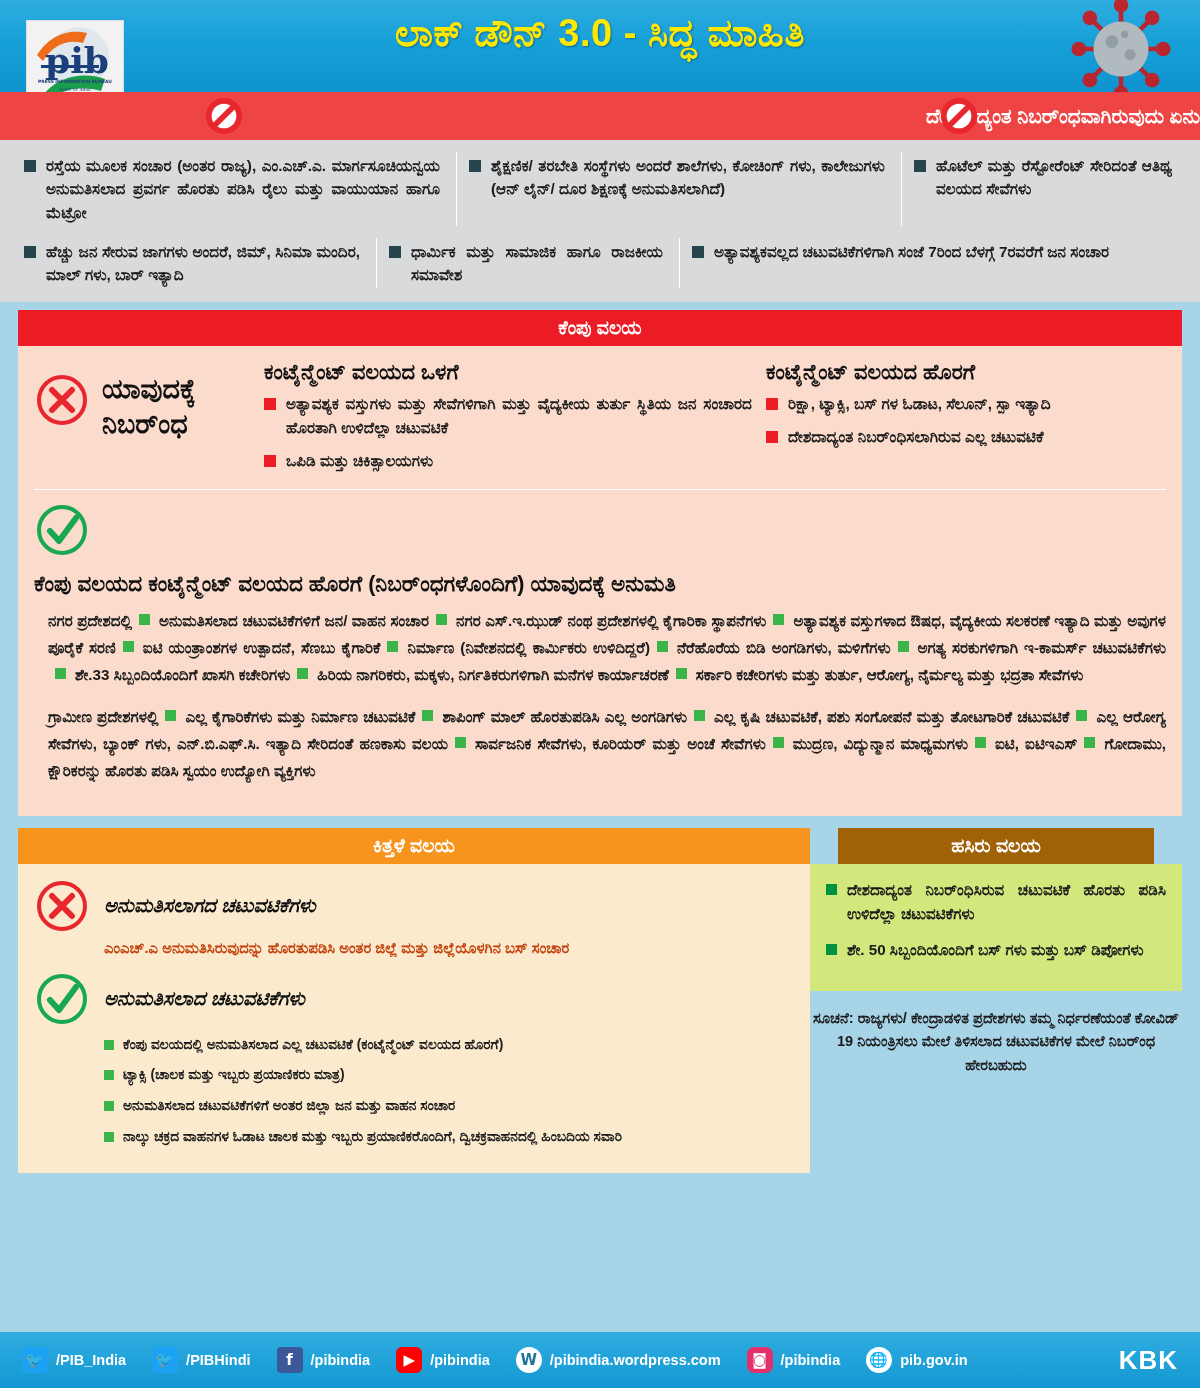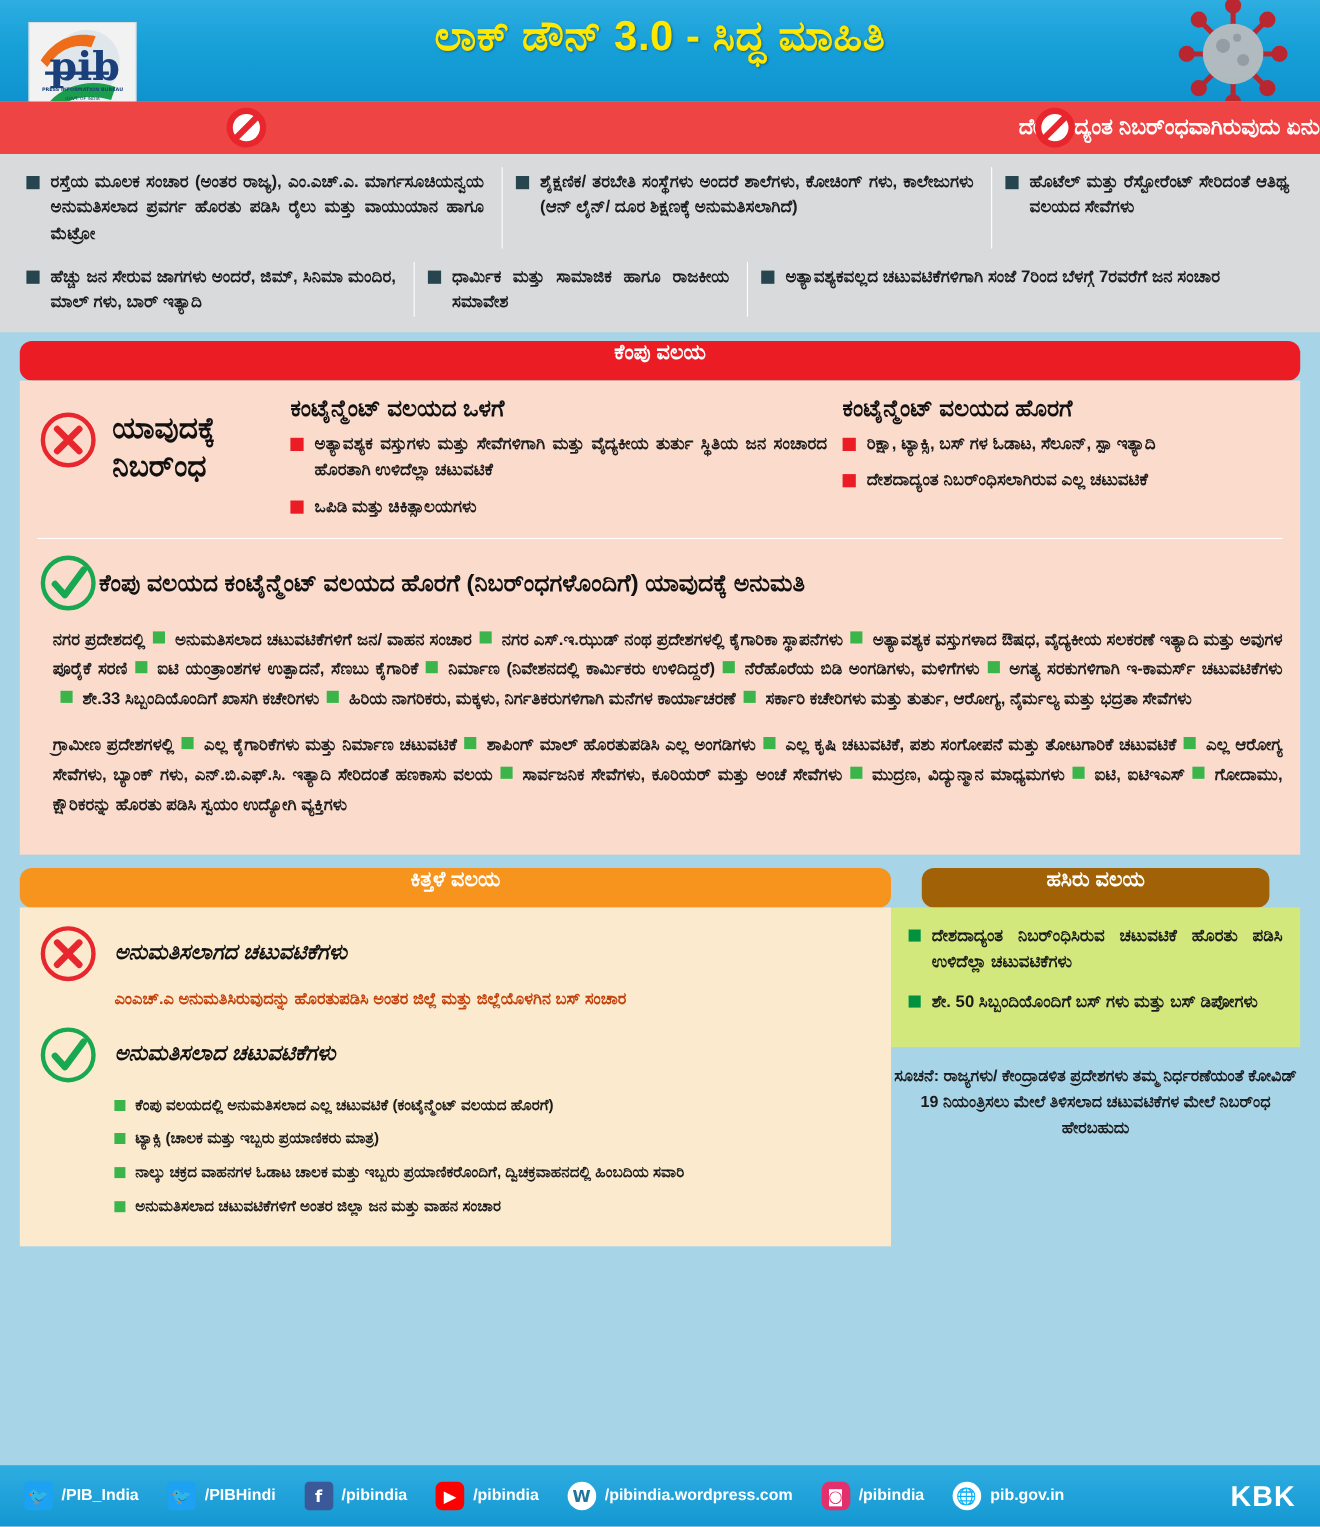--- a/index.html
+++ b/index.html
@@ -77,22 +77,22 @@
   }
   .nw-cell .sq {
     flex: 0 0 auto; width: 12px; height: 12px;
     background: #26454e; margin-top: 6px;
   }
   .nw-cell .txt { text-align: justify; }
   .vsep { width: 1px; background: #ffffff; margin: 2px 6px; flex: 0 0 1px; }
 
   
   .zone-bar {
-    height: 36px; display: flex; align-items: flex-start; justify-content: center;
-    color: #fff; font-size: 19px; font-weight: bold; border-radius: 11px;
+    height: 36px; display: flex; align-items: center; justify-content: center;
+    color: #fff; font-size: 19px; font-weight: bold;
   }
   .zone-bar.red { background: #ec1c24; }
   .zone-bar.orange { background: #f7941e; }
   .zone-bar.green { background: #a16207; }
 
   .red-section { margin: 8px 18px 0 18px; }
   .red-body { background: #fadbcc; padding: 14px 16px 18px 16px; }
 
   
   .restricted { display: flex; align-items: flex-start; }
@@ -115,21 +115,21 @@
     display: flex; gap: 10px;
     font-size: 15.3px; font-weight: bold; line-height: 1.55; color: #1b1b1b;
     margin-bottom: 9px;
   }
   ul.rl li .sq { flex: 0 0 auto; width: 12px; height: 12px; background: #ec1c24; margin-top: 6px; }
   ul.rl li .txt { text-align: justify; }
 
   .divider { height: 1px; background: #ffffff; margin: 8px 0 12px 0; }
 
   
-  .allowed-head { display: flex; align-items: center; margin-bottom: 10px; }
+  .allowed-head { display: flex; gap: 14px; margin-bottom: 10px; flex-direction: column; }
   .allowed-head .title { font-size: 21.5px; font-weight: bold; color: #111; }
   .allowed-body { padding-left: 14px; }
   .para {
     font-size: 15.2px; font-weight: bold; line-height: 1.78; color: #1b1b1b;
     text-align: justify; margin-bottom: 14px;
   }
   .para .gsq {
     display: inline-block; width: 11px; height: 11px;
     background: #3bb54a; margin: 0 9px 0 7px; vertical-align: 1px;
   }
@@ -378,25 +378,25 @@
           <li>
               <span class="sq"></span>
               <span>ಕೆಂಪು ವಲಯದಲ್ಲಿ ಅನುಮತಿಸಲಾದ ಎಲ್ಲ ಚಟುವಟಿಕೆ (ಕಂಟೈನ್ಮೆಂಟ್ ವಲಯದ ಹೊರಗೆ)</span>
             </li>
           <li>
               <span class="sq"></span>
               <span>ಟ್ಯಾಕ್ಸಿ (ಚಾಲಕ ಮತ್ತು ಇಬ್ಬರು ಪ್ರಯಾಣಿಕರು ಮಾತ್ರ)</span>
             </li>
           <li>
               <span class="sq"></span>
+              <span>ಅನುಮತಿಸಲಾದ ಚಟುವಟಿಕೆಗಳಿಗೆ ಅಂತರ ಜಿಲ್ಲಾ ಜನ ಮತ್ತು ವಾಹನ ಸಂಚಾರ</span>
+            </li>
+          <li>
+              <span class="sq"></span>
               <span>ನಾಲ್ಕು ಚಕ್ರದ ವಾಹನಗಳ ಓಡಾಟ ಚಾಲಕ ಮತ್ತು ಇಬ್ಬರು ಪ್ರಯಾಣಿಕರೊಂದಿಗೆ, ದ್ವಿಚಕ್ರವಾಹನದಲ್ಲಿ ಹಿಂಬದಿಯ ಸವಾರಿ</span>
-            </li>
-          <li>
-              <span class="sq"></span>
-              <span>ಅನುಮತಿಸಲಾದ ಚಟುವಟಿಕೆಗಳಿಗೆ ಅಂತರ ಜಿಲ್ಲಾ ಜನ ಮತ್ತು ವಾಹನ ಸಂಚಾರ</span>
             </li>
         </ul>
       </div>
     </div>
 
     <div class="green-col">
       <div class="zone-bar green" style="margin:0 28px;">
         <span>ಹಸಿರು ವಲಯ</span>
       </div>
       <div class="green-body">

